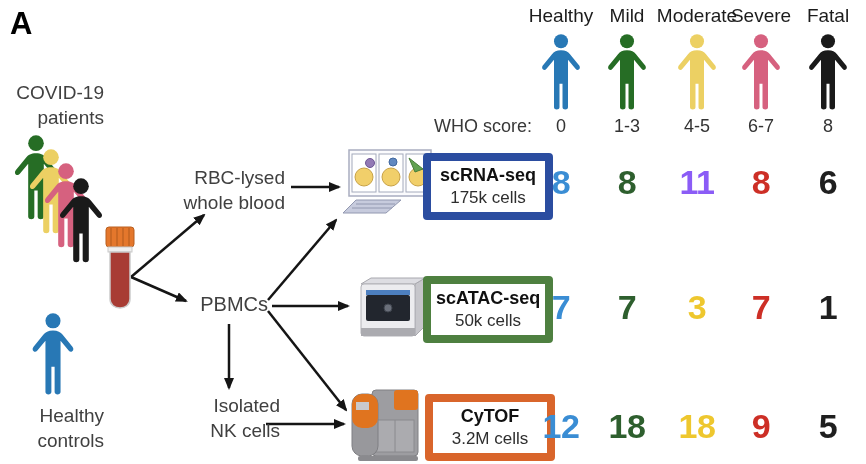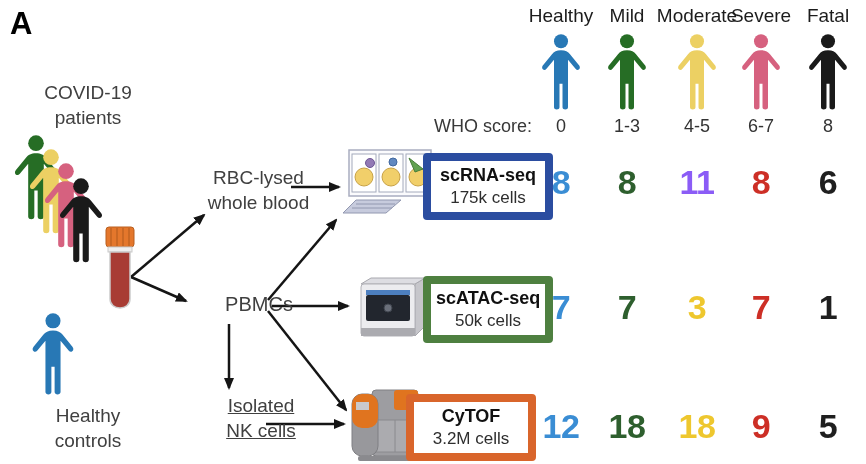--- a/index.html
+++ b/index.html
@@ -2,21 +2,21 @@
 <html><head>
 <meta charset="utf-8">
 <style>
   html,body{margin:0;padding:0;background:#ffffff;}
   .figure{
     position:relative;width:866px;height:464px;background:#ffffff;overflow:hidden;
     font-family:"Liberation Sans",sans-serif;
   }
   .abs{position:absolute;}
   .panel-label{font-size:31px;font-weight:700;color:#000;}
-  .lbl{font-size:19px;color:#404040;text-align:center;white-space:pre-line;line-height:1.32;padding-left:36px;}
+  .lbl{font-size:19px;color:#404040;text-align:right;white-space:pre-line;line-height:1.32;}
   .hdr{font-size:19px;color:#1c1c1c;text-align:center;white-space:nowrap;}
   .who-lbl{font-size:18px;color:#383838;text-align:right;white-space:nowrap;}
   .who-val{font-size:18px;color:#333;text-align:center;}
   .num{font-size:34px;font-weight:700;text-align:center;line-height:44px;letter-spacing:-0.5px;}
   .assay-box{
     width:104px;padding:3px 5px;border:8px solid #14b8a6;border-radius:4px;
     background:#fff;text-align:center;
   }
   .assay-name{font-size:18px;font-weight:700;color:#101010;line-height:23px;white-space:nowrap;}
   .assay-cells{font-size:17px;color:#2e2e2e;line-height:22px;white-space:nowrap;}
@@ -79,21 +79,21 @@
 
   <svg class="abs" style="left:26px;top:310px;" width="54" height="89" viewBox="0 0 100 165">
     <use href="#person" style="fill: rgb(40, 120, 181);"></use>
   </svg>
   <div class="abs lbl" style="left:0px;top:403px;width:104px;">Healthy
 controls</div>
 
   <div class="abs lbl" style="left:178px;top:291px;width:90px;font-size:20px;">PBMCs</div>
   <div class="abs lbl" style="left:160px;top:165px;width:125px;">RBC-lysed
 whole blood</div>
-  <div class="abs lbl" style="left:170px;top:393px;width:110px;text-decoration:underline;">Isolated
+  <div class="abs lbl" style="left:170px;top:393px;width:110px;">Isolated
 NK cells</div>
 
   <svg class="abs" style="left:343px;top:148px;" width="94" height="68" viewBox="0 0 94 68">
     <rect x="6" y="2" width="82" height="46" fill="#fbfbfd" stroke="#a9adc0" stroke-width="1.5"></rect>
     <rect x="9" y="6" width="24" height="38" fill="#ffffff" stroke="#a4aabc" stroke-width="1"></rect>
     <rect x="36" y="6" width="24" height="38" fill="#ffffff" stroke="#a4aabc" stroke-width="1"></rect>
     <rect x="63" y="6" width="24" height="38" fill="#ffffff" stroke="#a4aabc" stroke-width="1"></rect>
     <circle cx="21" cy="29" r="9" fill="#f1cf6a" stroke="#c8a246" stroke-width="1"></circle>
     <circle cx="48" cy="29" r="9" fill="#f1cf6a" stroke="#c8a246" stroke-width="1"></circle>
     <circle cx="75" cy="29" r="9" fill="#f1cf6a" stroke="#c8a246" stroke-width="1"></circle>
@@ -127,21 +127,21 @@
   </svg>
 
   <div class="abs assay-box" style="left: 423px; top: 153px; border-color: rgb(43, 77, 160);">
     <div class="assay-name">scRNA-seq</div>
     <div class="assay-cells">175k cells</div>
   </div>
   <div class="abs assay-box" style="left: 423px; top: 276px; border-color: rgb(78, 128, 64);">
     <div class="assay-name">scATAC-seq</div>
     <div class="assay-cells">50k cells</div>
   </div>
-  <div class="abs assay-box" style="left: 406px; top: 394px; border-color: rgb(217, 101, 43);">
+  <div class="abs assay-box" style="left: 425px; top: 394px; border-color: rgb(217, 101, 43);">
     <div class="assay-name">CyTOF</div>
     <div class="assay-cells">3.2M cells</div>
   </div>
 
   <div class="abs hdr" style="left:511px;top:5px;width:100px;">Healthy</div>
   <div class="abs hdr" style="left:647px;top:5px;width:100px;">Moderate</div>
   <div class="abs hdr" style="left:577px;top:5px;width:100px;">Mild</div>
   <div class="abs hdr" style="left:711px;top:5px;width:100px;">Severe</div>
   <div class="abs hdr" style="left:778px;top:5px;width:100px;">Fatal</div>
 

